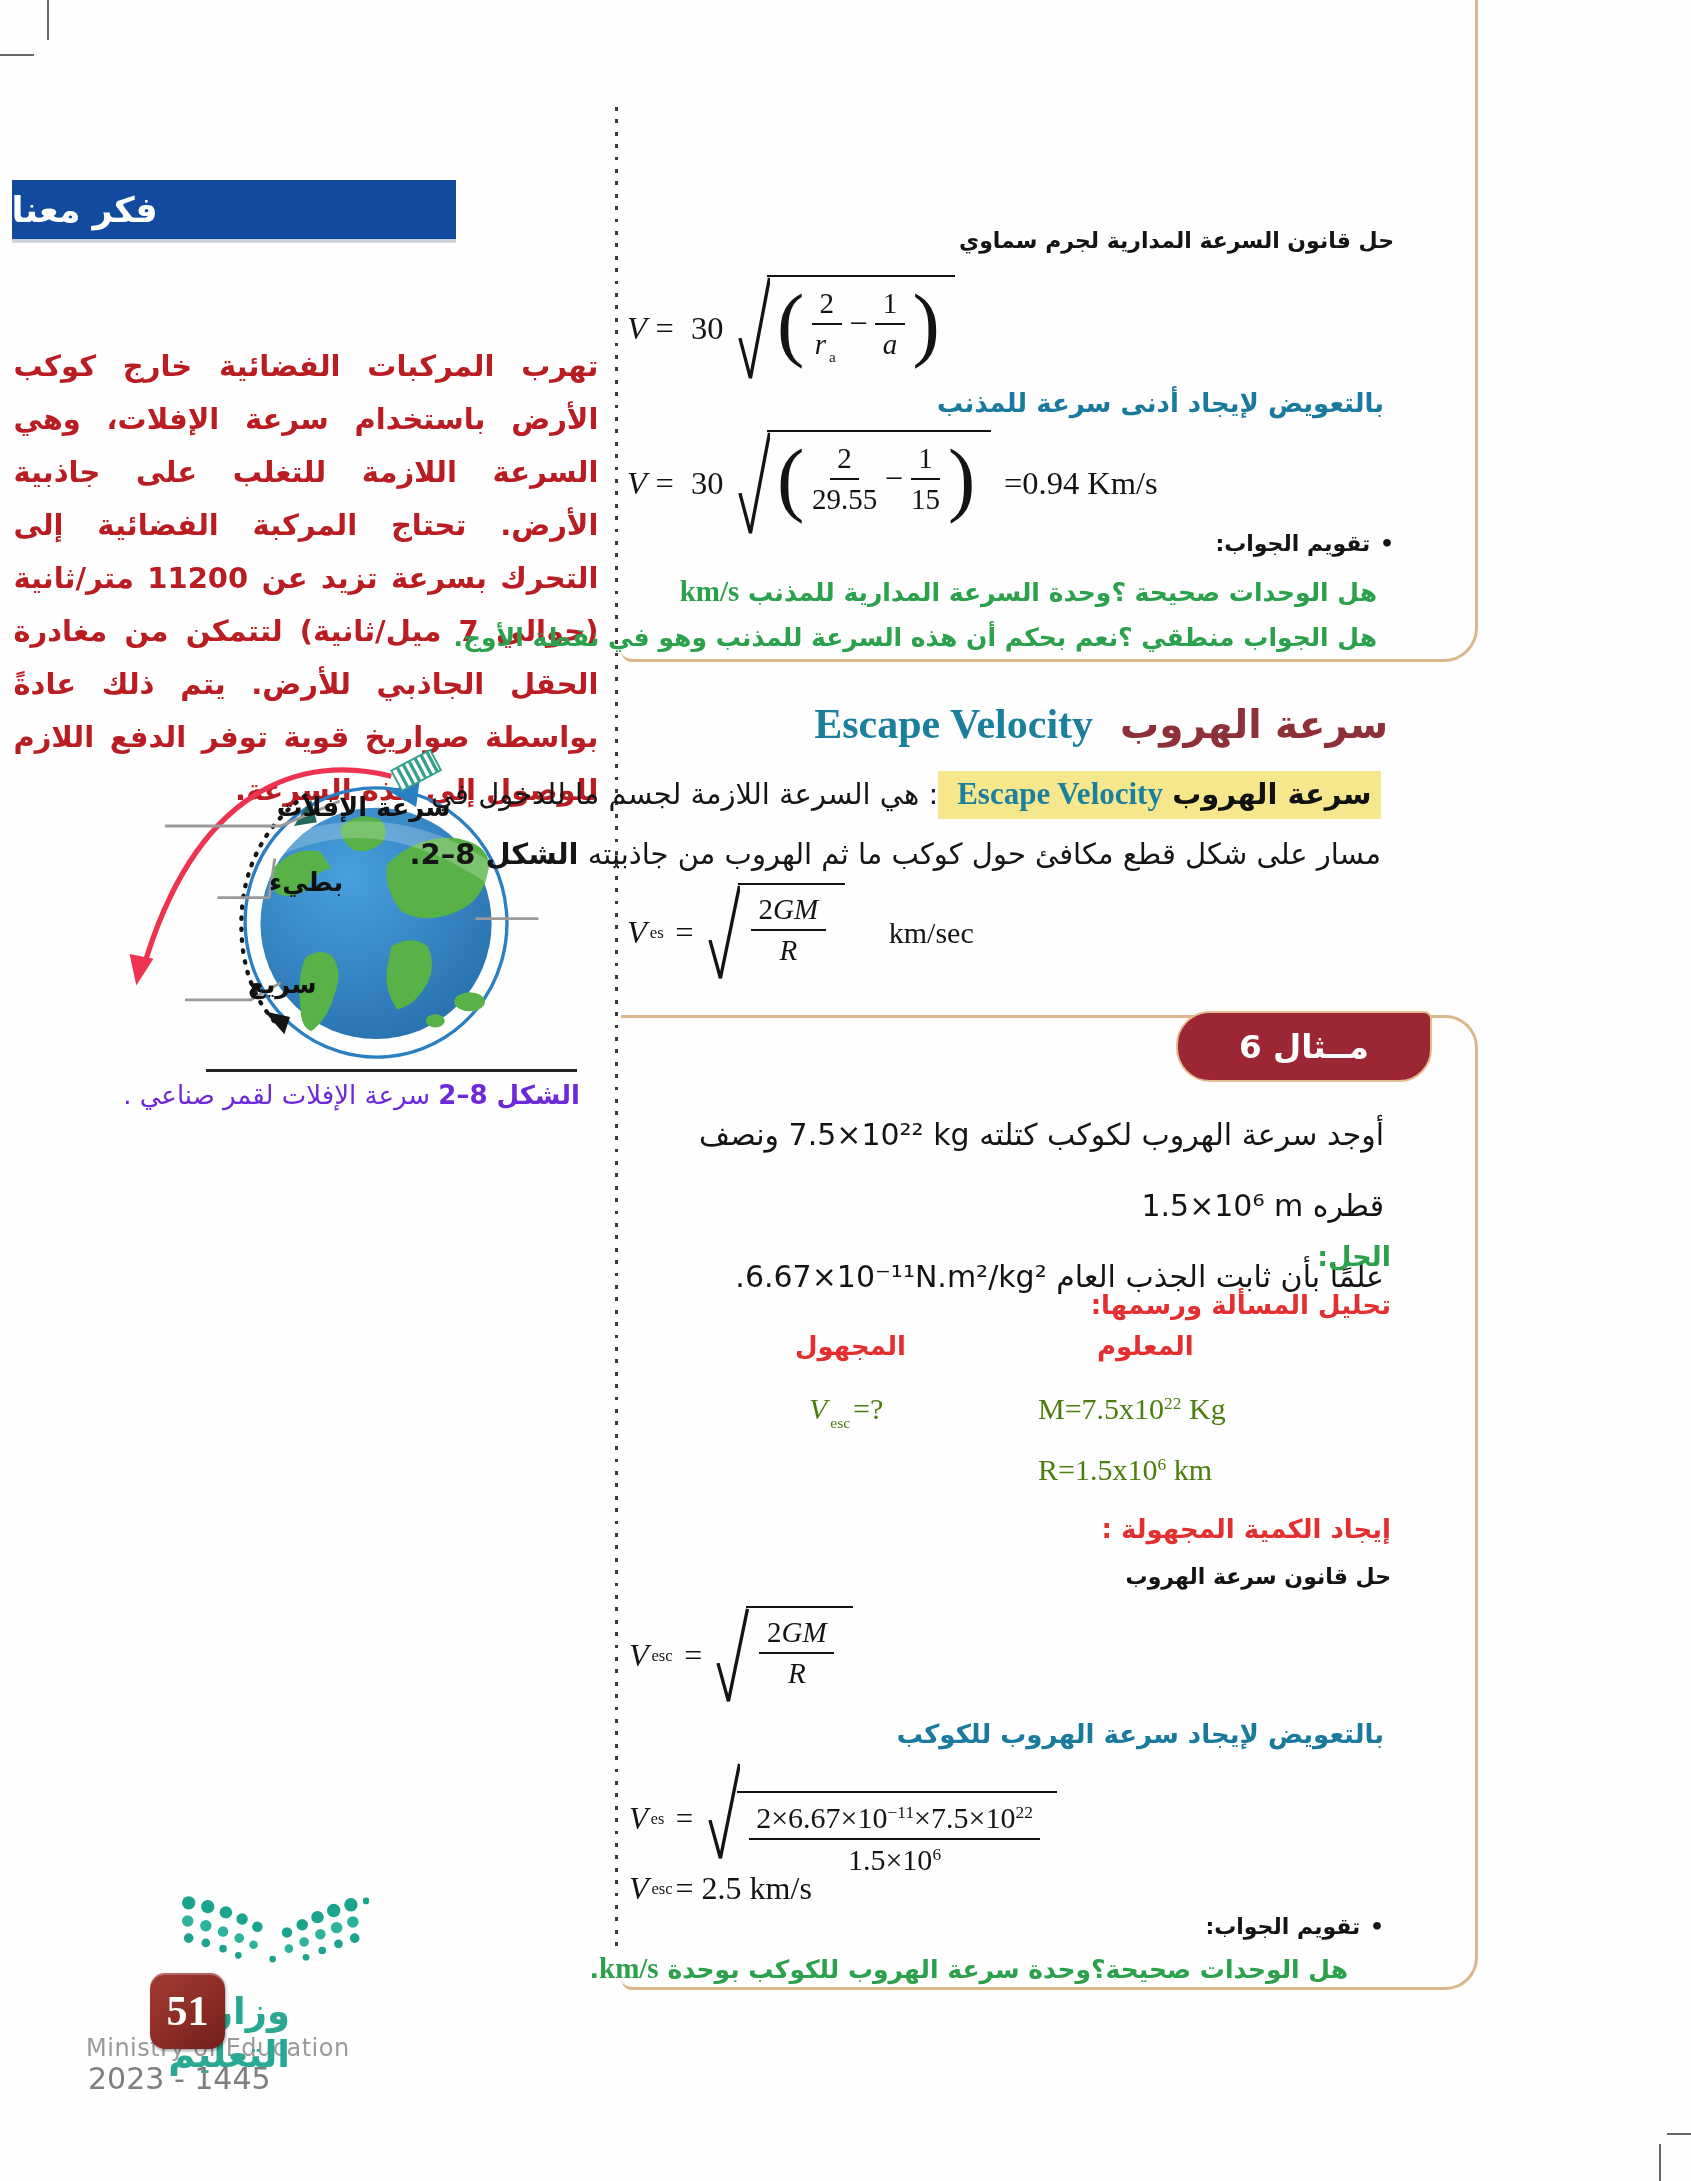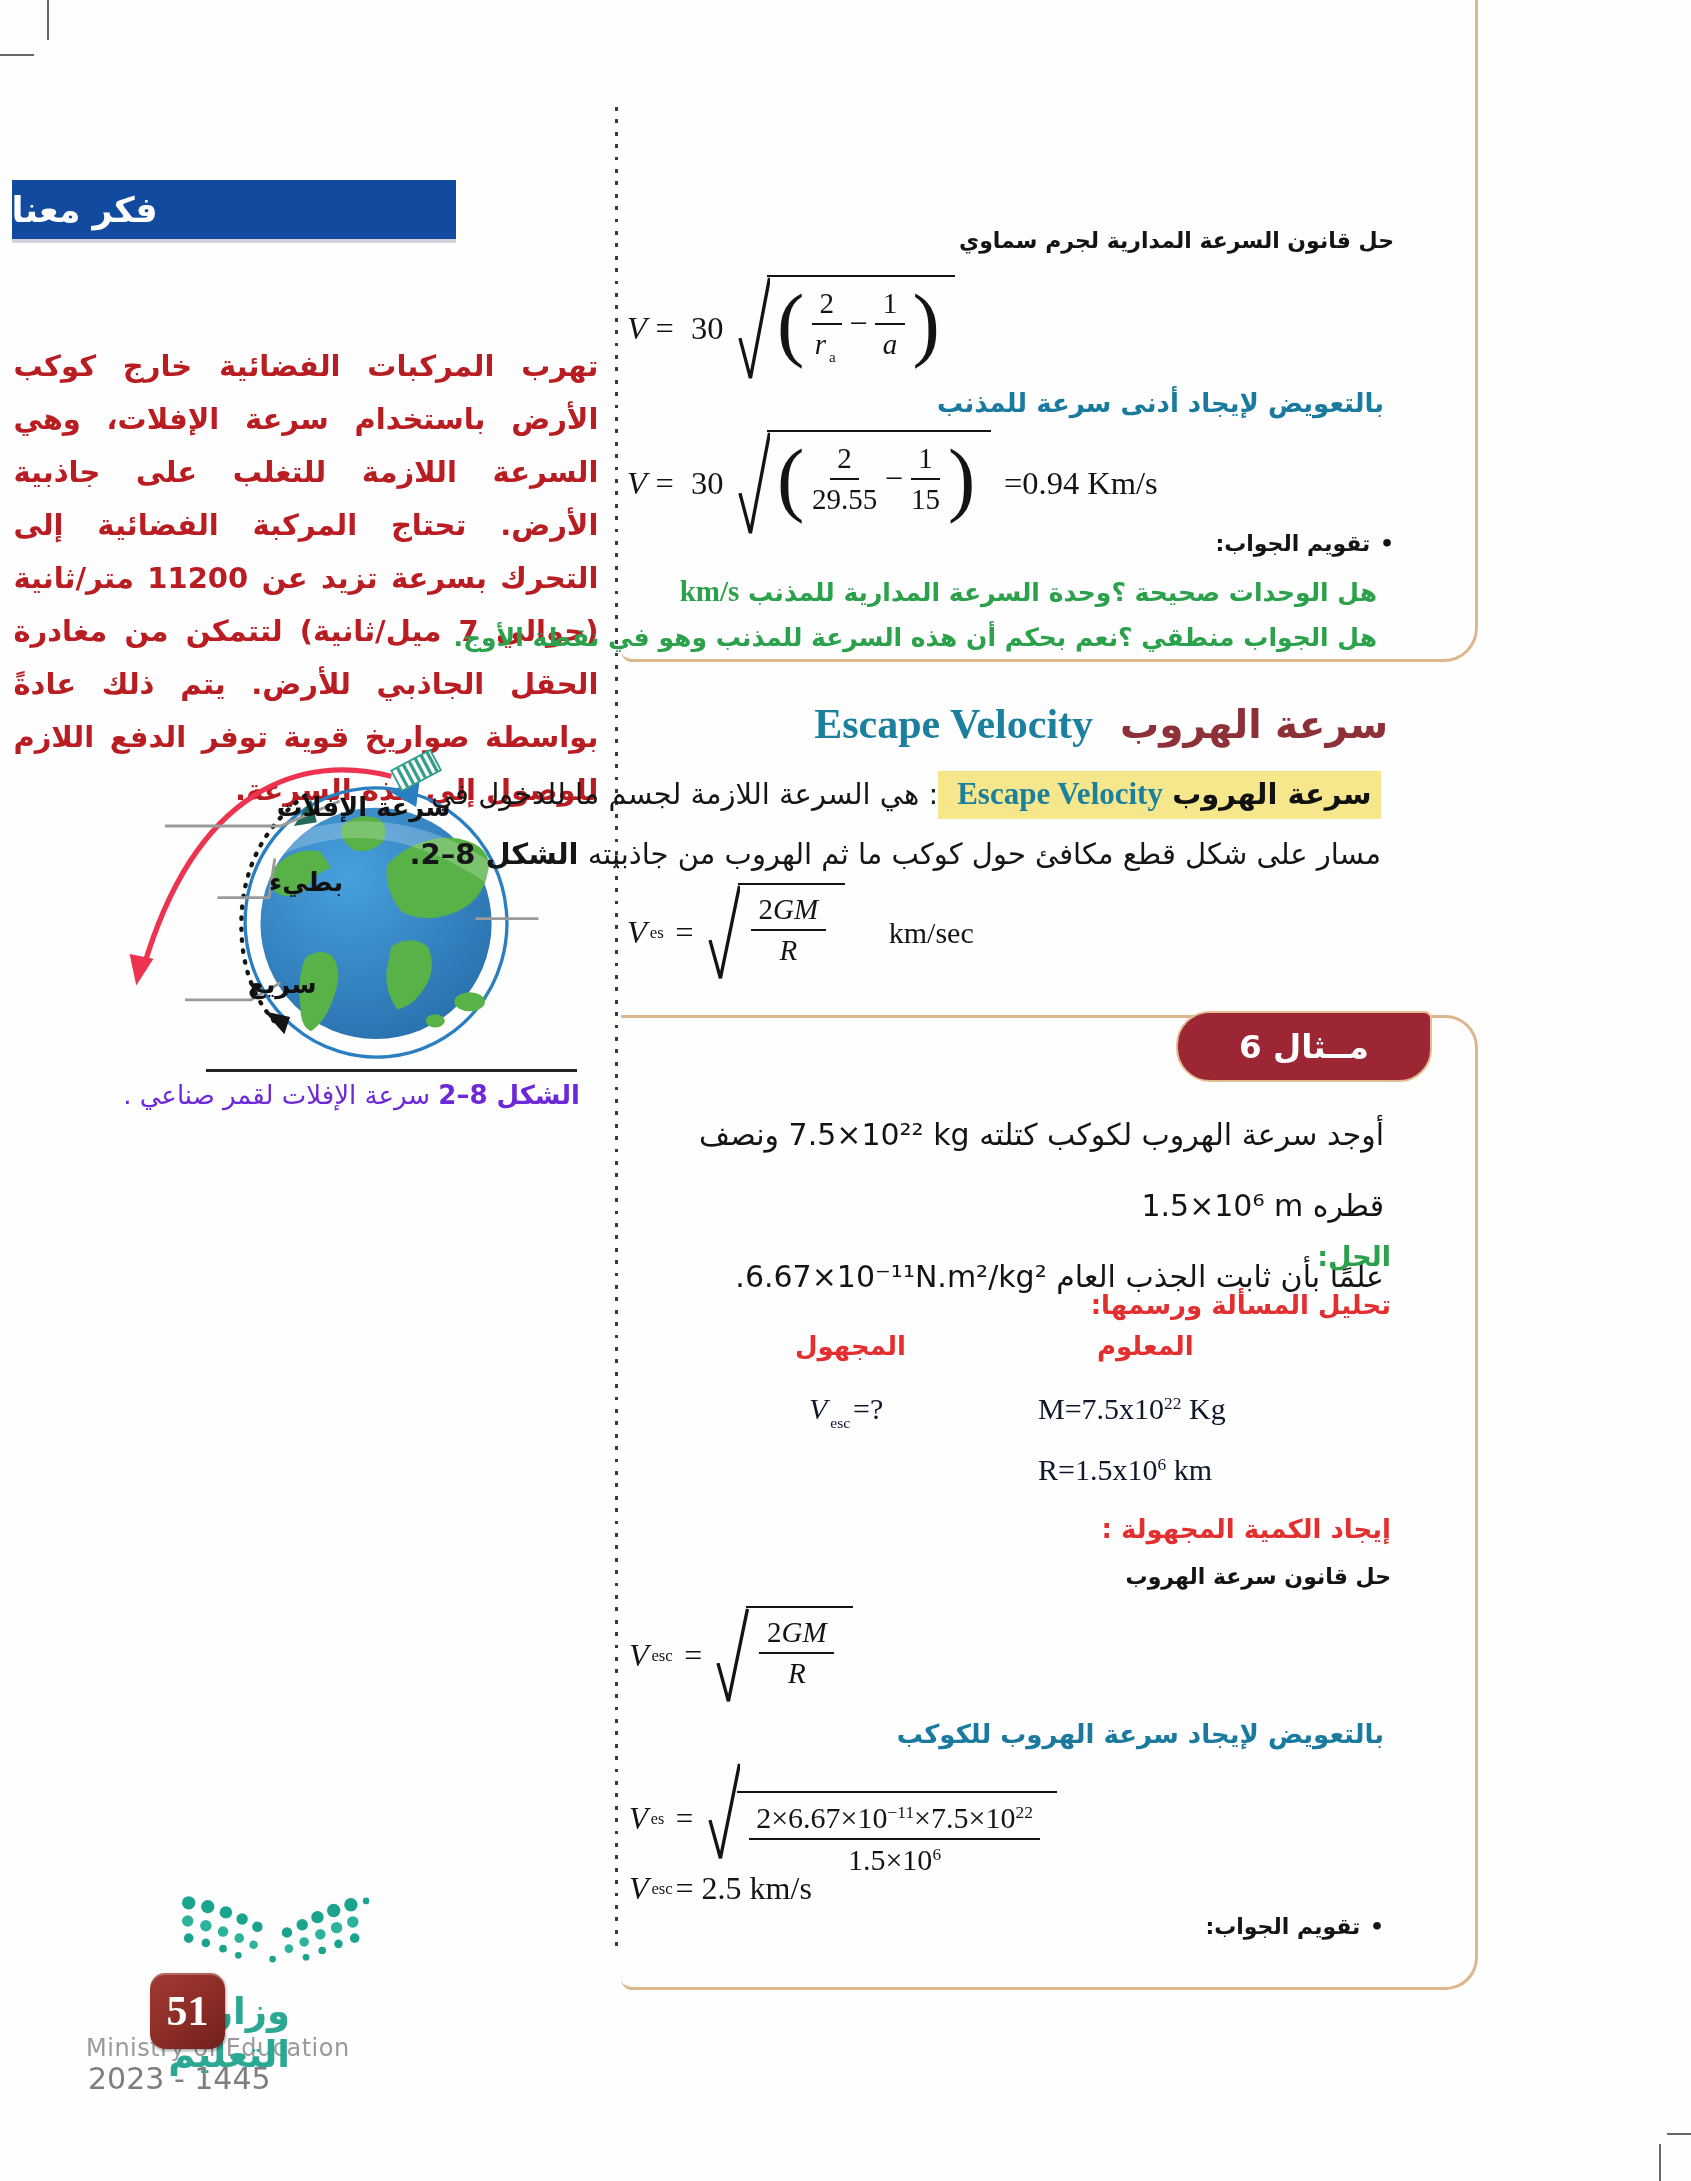--- a/index.html
+++ b/index.html
@@ -64,21 +64,21 @@
   .sqrt{display:inline-flex;align-items:flex-start;margin-left:5.7px;}
   .sqrt svg{flex:none;display:block;}
   .under{border-top:2.9px solid #141414;display:flex;align-items:center;gap:7.6px;
          padding:9.6px 15.3px 0 9.6px;margin-left:-2.9px;}
   .fr{display:inline-flex;flex-direction:column;align-items:center;line-height:1.15;font-size:29px;}
   .fr .n{border-bottom:2.4px solid #141414;padding:0 7.6px 2.9px;}
   .fr .d{padding-top:3px;}
   .paren{font-size:82px;line-height:0.72;font-weight:400;}
   sub.vs{font-size:0.52em;font-style:normal;vertical-align:-0.55em;margin:0 2.9px 0 2.9px;line-height:0;}
   sup.e{font-size:0.58em;vertical-align:0.55em;line-height:0;}
-  .kv{position:absolute;font-family:"Liberation Serif","DejaVu Serif",serif;font-size:30px;color:#0f172a;}
+  .kv{position:absolute;font-family:"Liberation Serif","DejaVu Serif",serif;font-size:30px;color:#4d7c0f;}
   .res{margin-left:13.4px;}
   .equnit{margin-left:44px;font-size:30px;}
 
   
   .badge{position:absolute;left:150px;top:1973px;width:75px;height:76px;border-radius:15.3px;
      background:linear-gradient(140deg,#a03b33 0%,#8c2c26 55%,#6e1f1c 100%);
      box-shadow:inset 0 1.9px 0 rgba(255,255,255,.25), 1px 1.9px 2.9px rgba(0,0,0,.35);
      display:flex;align-items:center;justify-content:center;color:#fff;font-size:42px;font-weight:bold;
      font-family:"Liberation Serif","DejaVu Serif",serif;z-index:6;}
   .moe-ar{position:absolute;left:84px;top:1990px;width:206px;direction:rtl;color:#2aa893;
@@ -320,20 +320,24 @@
   </div>
 
   <div class="eq" style="left:629px;top:1870px;font-size:32px;">
     <span class="iv">V</span>
       <sub class="vs">esc</sub>
     <span>= 2.5 km/s</span>
   </div>
 
   <div class="h-black" style="right:308px;top:1914px;">
     <span class="bullet">•</span><span>تقويم الجواب:</span>
+  </div>
+  <div class="green-line" style="right:344px;top:1952px;">
+    <span>هل الوحدات صحيحة؟وحدة سرعة الهروب للكوكب بوحدة</span>
+    <span class="unit">km/s</span><span>.</span>
   </div>
 
   <svg class="abs" style="left:182px;top:1896px;" width="187" height="69" viewBox="0 0 196 72">
     <g fill="#1aa38d">
       <circle cx="7" cy="7" r="7"></circle>
         <circle cx="27" cy="11" r="7"></circle>
         <circle cx="46" cy="17" r="6.5"></circle>
         <circle cx="63" cy="24" r="6"></circle>
         <circle cx="79" cy="32" r="5.5"></circle>
       <circle cx="110" cy="38" r="5.5"></circle>

